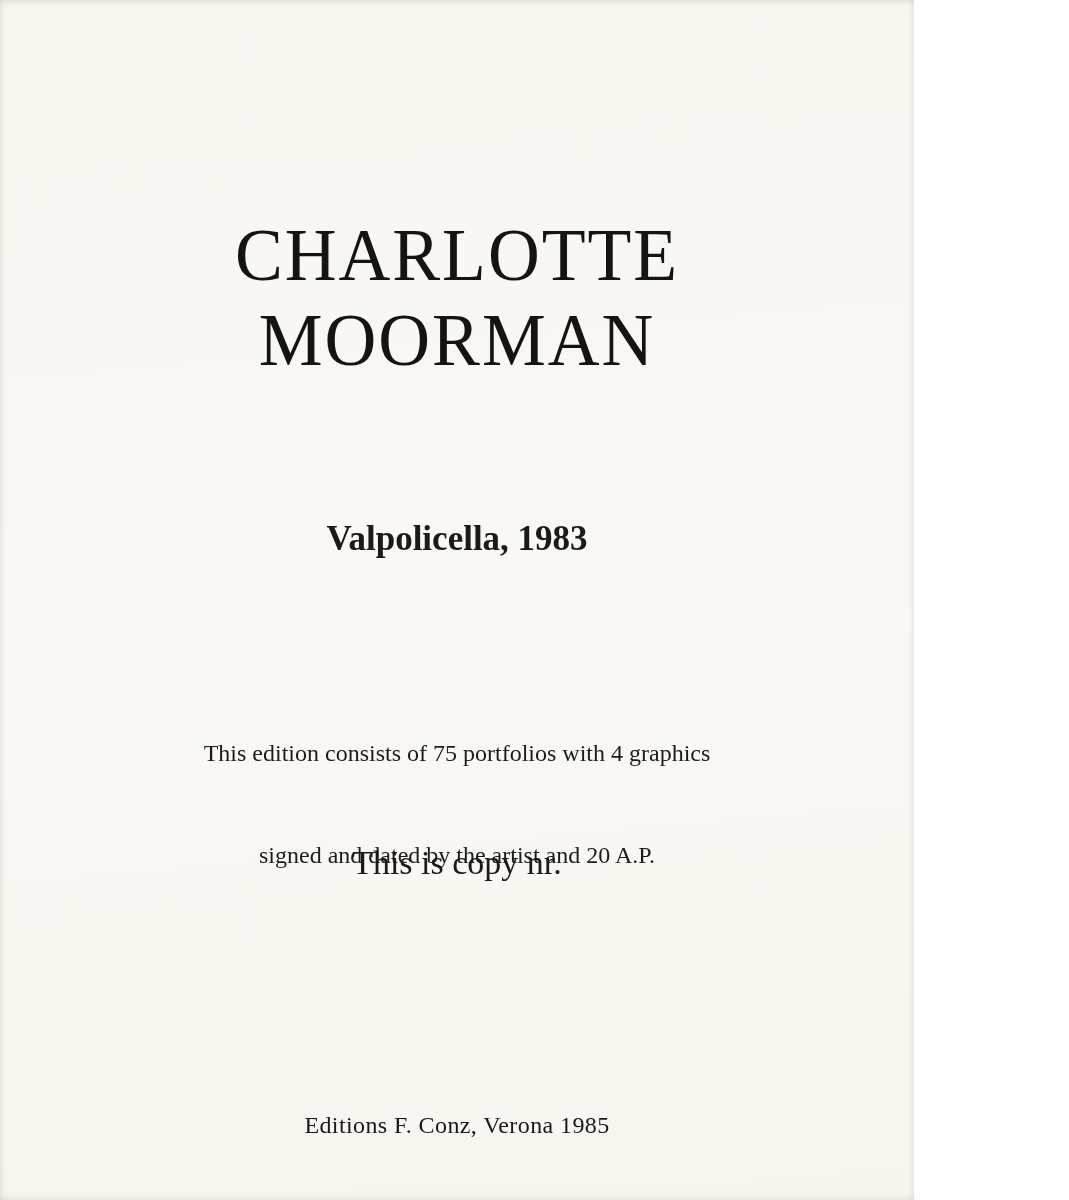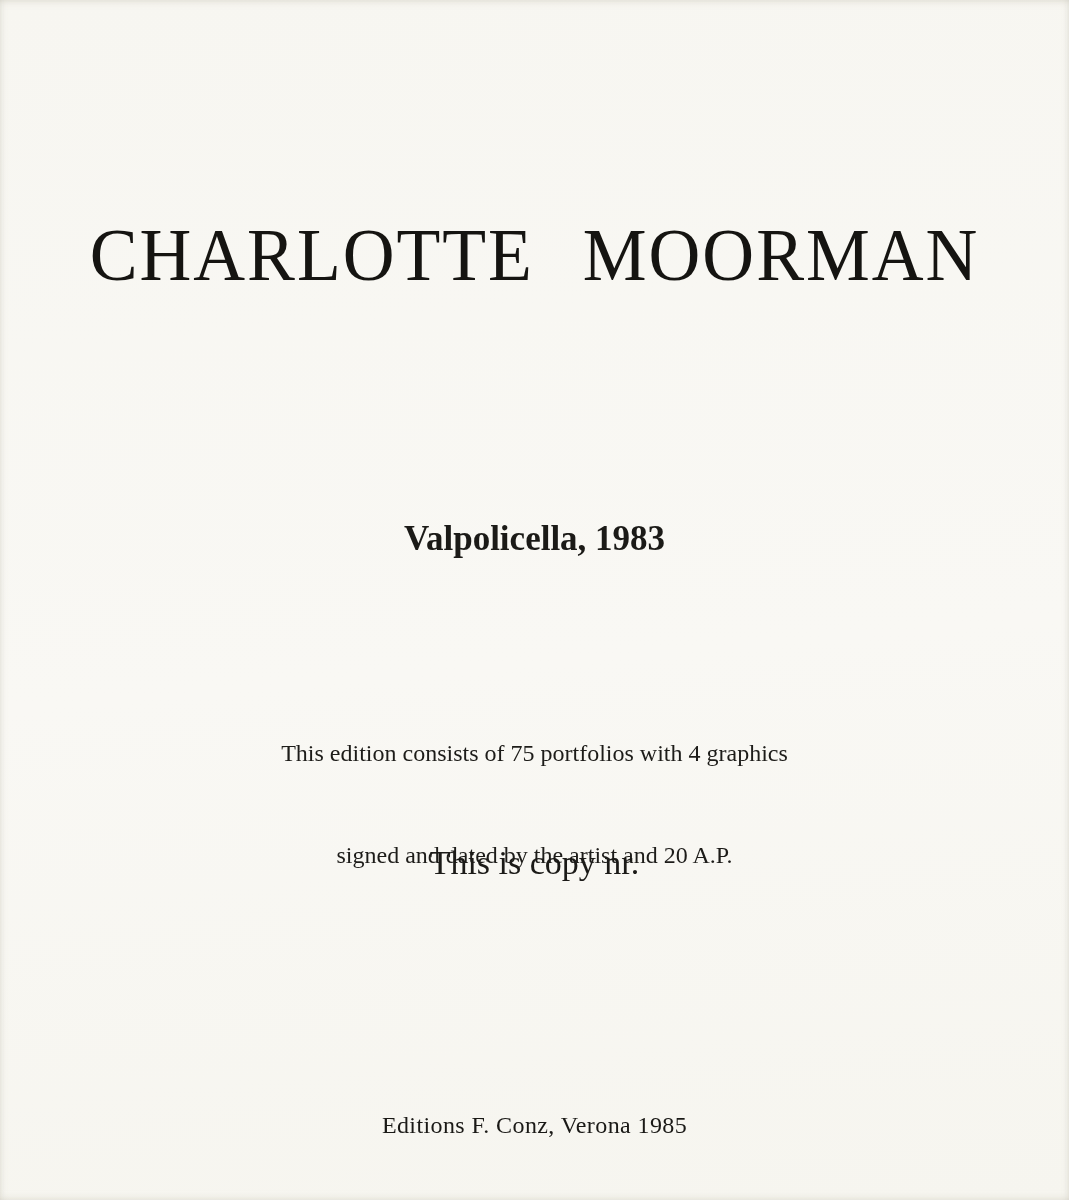--- a/index.html
+++ b/index.html
@@ -7,21 +7,21 @@
     padding: 0;
   }
   body {
     width: 1069px;
     height: 1200px;
     overflow: hidden;
     font-family: "Liberation Serif", "DejaVu Serif", serif;
   }
   .page {
     position: relative;
-    width: 1069px;
+    width: 914px;
     height: 1200px;
     background: linear-gradient(175deg, #f7f6f1 0%, #f9f8f4 55%, #f6f5ef 100%);
     color: #181715;
   }
   
   .page::before {
     content: "";
     position: absolute;
     inset: 0;
     pointer-events: none;

